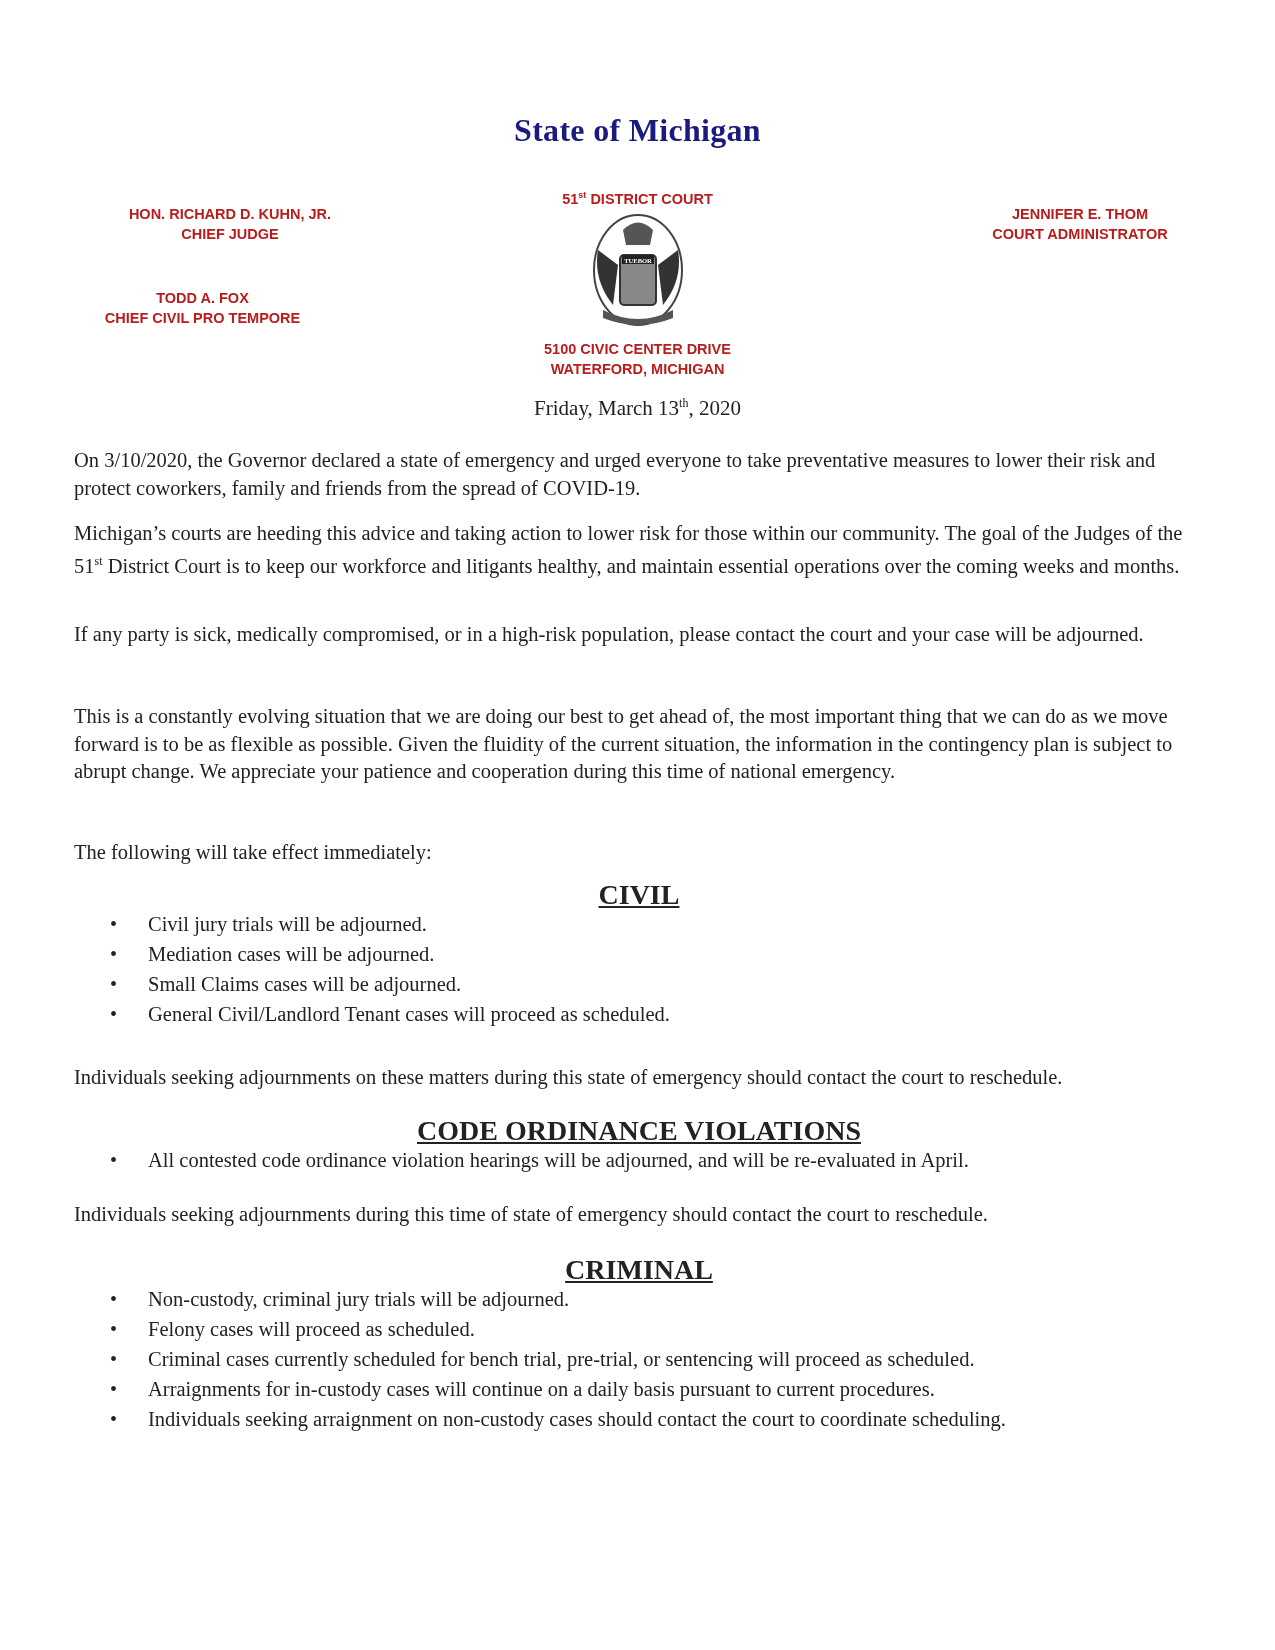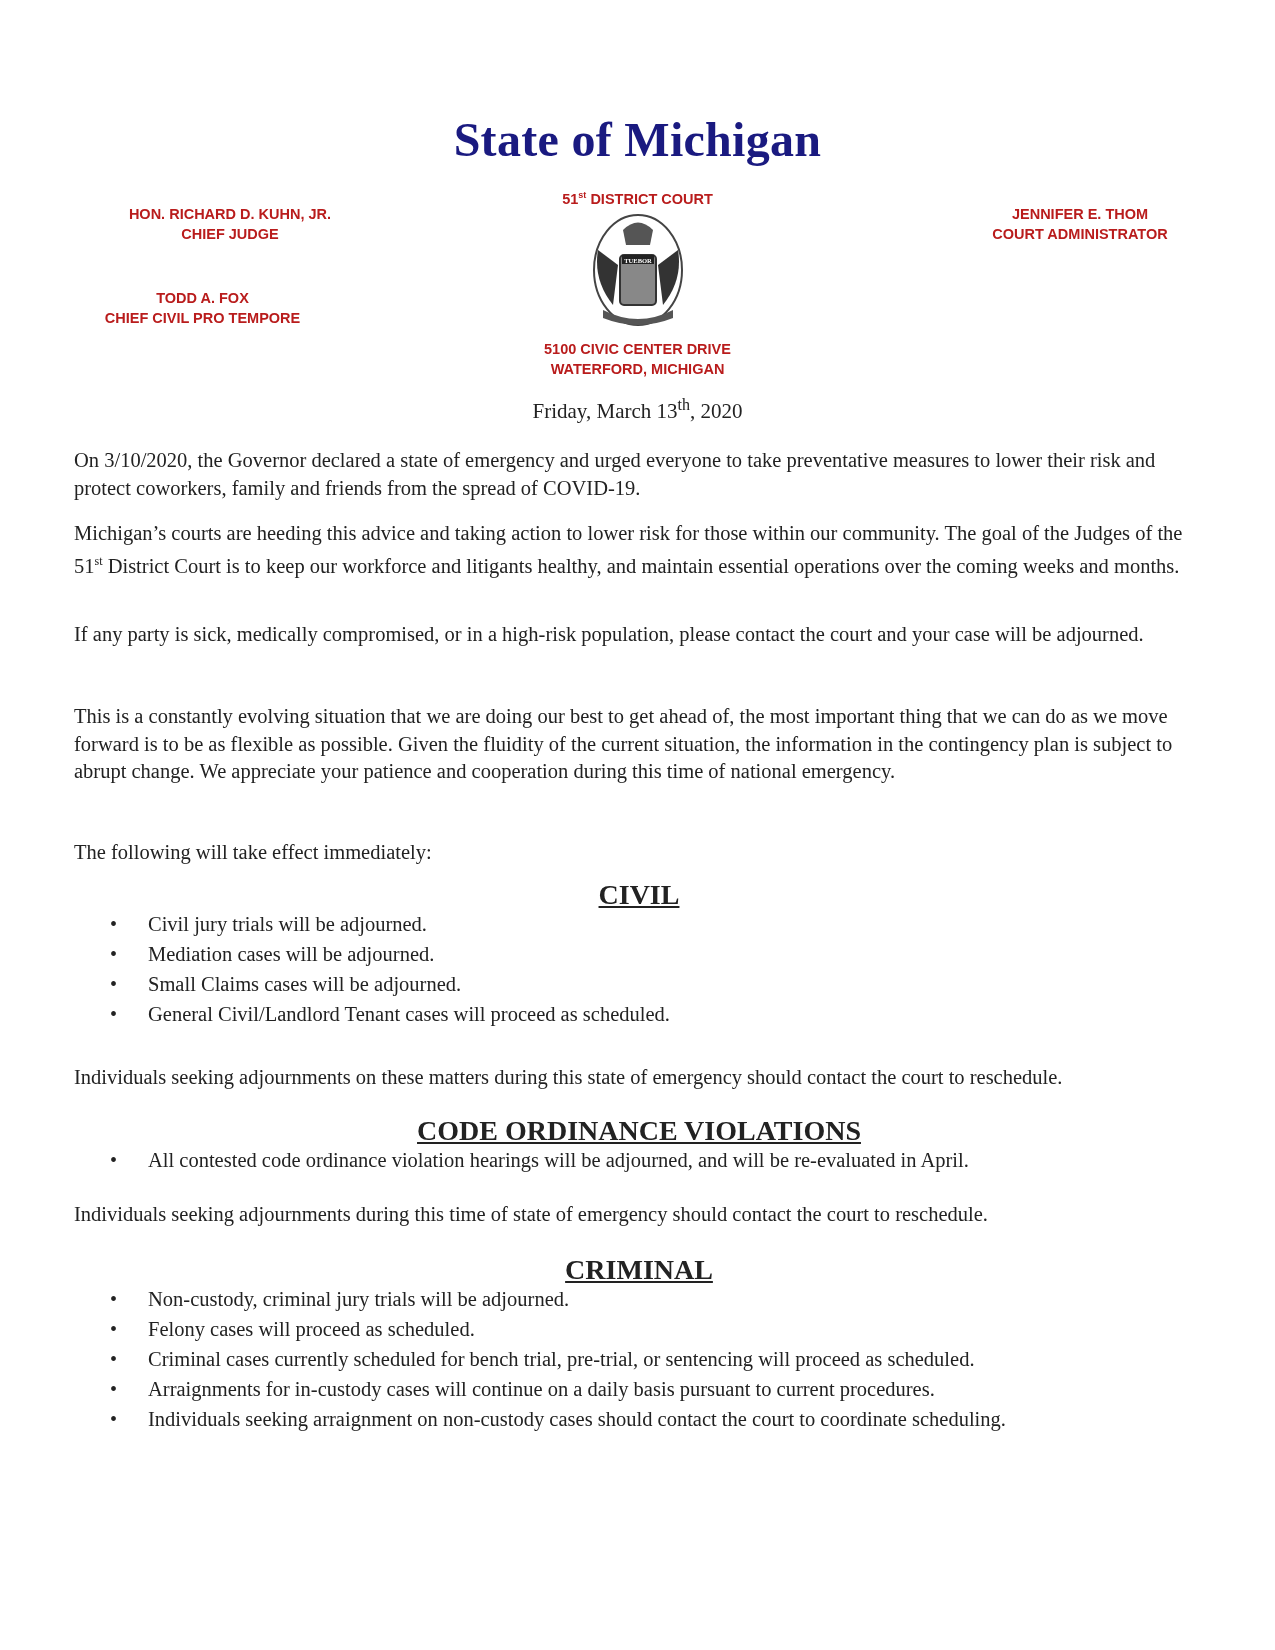--- a/index.html
+++ b/index.html
@@ -1,27 +1,27 @@
 <!DOCTYPE html>
 <html><head>
 <meta charset="utf-8">
 <style>
   html, body { margin:0; padding:0; background:#fff; }
   body { width:1275px; height:1650px; position:relative; font-family:"Liberation Serif", serif; color:#222; overflow:hidden; }
-  .title { position:absolute; top:112px; left:0; width:1275px; text-align:center; font-family:"Liberation Serif", serif; font-weight:bold; font-size:48px; color:#1a1a80; letter-spacing:0.3px; }
+  .title { position:absolute; top:112px; left:0; width:1275px; text-align:center; font-family:"Liberation Serif", serif; font-weight:bold; font-size:32px; color:#1a1a80; letter-spacing:0.3px; }
   .lh { position:absolute; font-family:"Liberation Sans", sans-serif; font-weight:bold; font-size:14.5px; color:#b91c1c; text-align:center; line-height:20px; }
   .lh-left1 { left:80px; width:300px; top:204px; }
   .lh-left2 { left:80px; width:245px; top:261px;margin-top:27px; }
   .lh-right { left:955px; width:250px; top:204px; }
   .lh-center1 { left:520px; width:235px; top:185px; }
   .lh-center2 { left:500px; width:275px; top:339px; }
   .lh sup { font-size:9px; }
   .seal { position:absolute; left:578px; top:210px; width:120px; height:120px; }
   .date { position:absolute; top:396px; left:0; width:1275px; text-align:center; font-size:21px; }
-  .date sup { font-size:16px; }
+  .date sup { font-size:12px; }
   .body { position:absolute; left:74px; width:1130px; font-size:20.5px; line-height:27.5px; }
   .body p { margin:0; }
   .hdg { text-align:center; font-weight:bold; text-decoration:underline; font-size:28px; }
   ul.bl { list-style:none; margin:0; padding:0; }
   ul.bl li { position:relative; padding-left:74px; line-height:30px; }
   ul.bl li::before { content:"•"; position:absolute; left:36px; font-size:20px; }
 </style>
 </head>
 <body>
 

